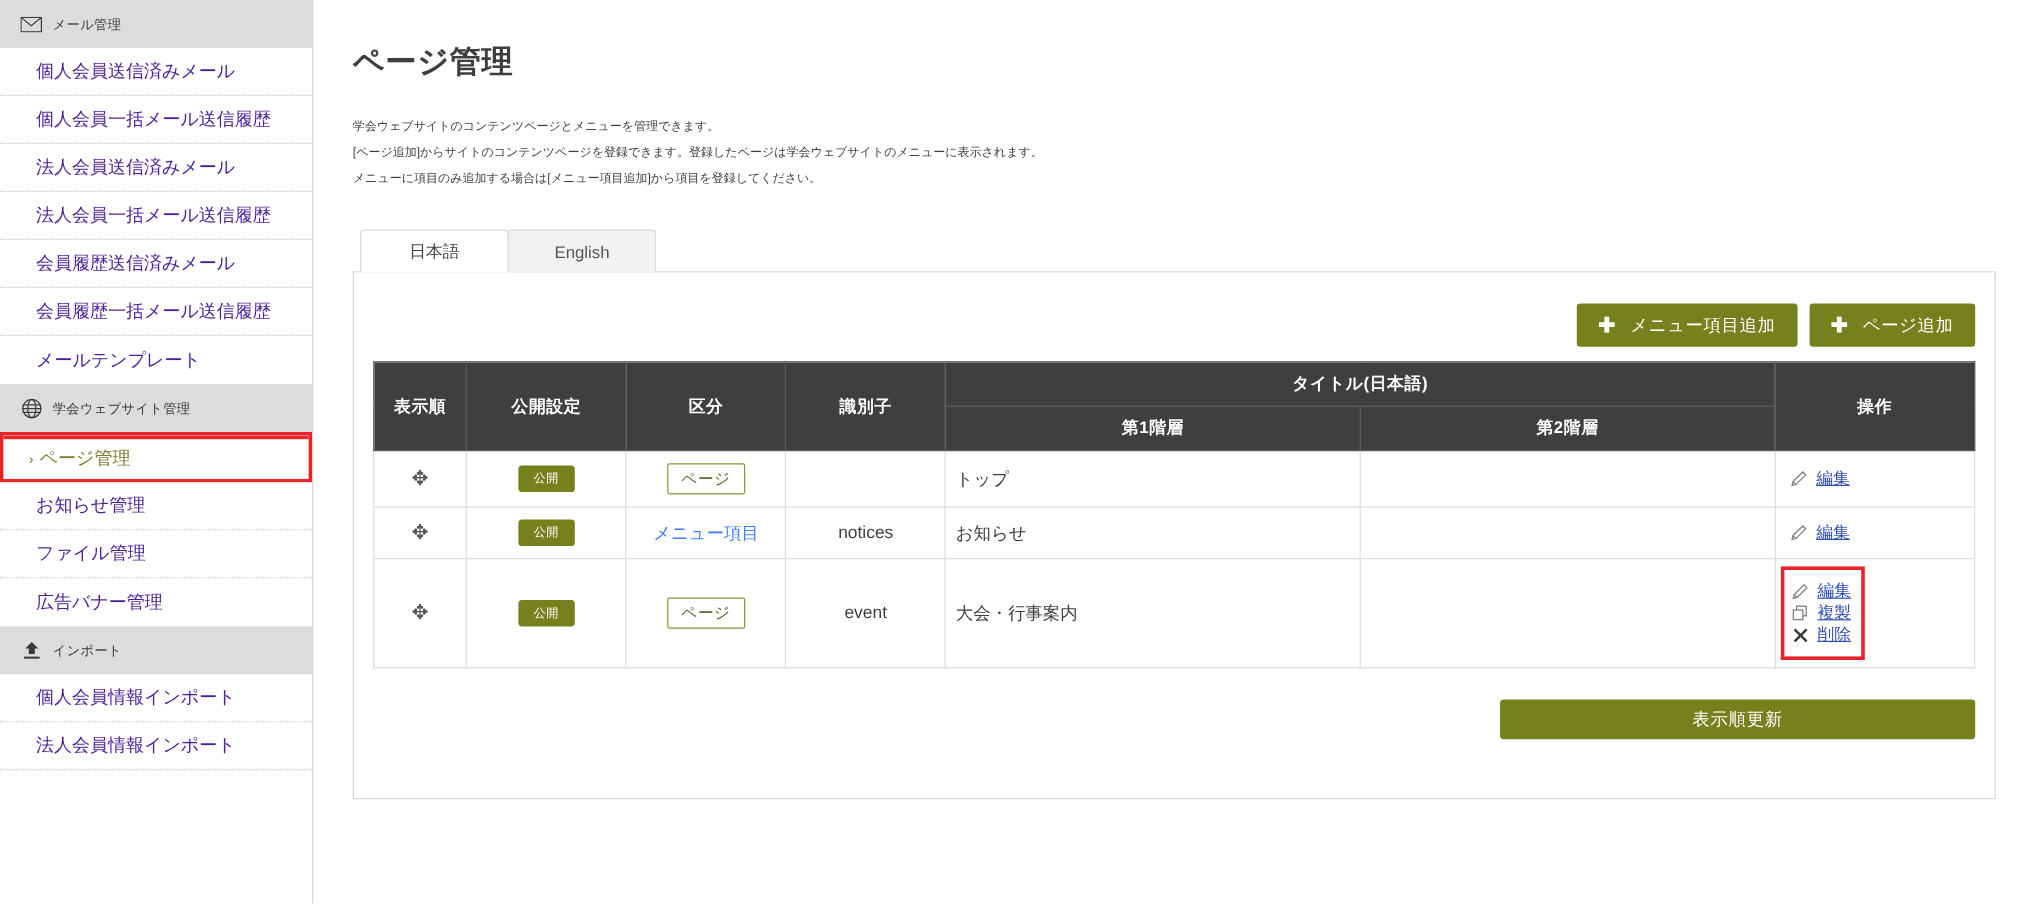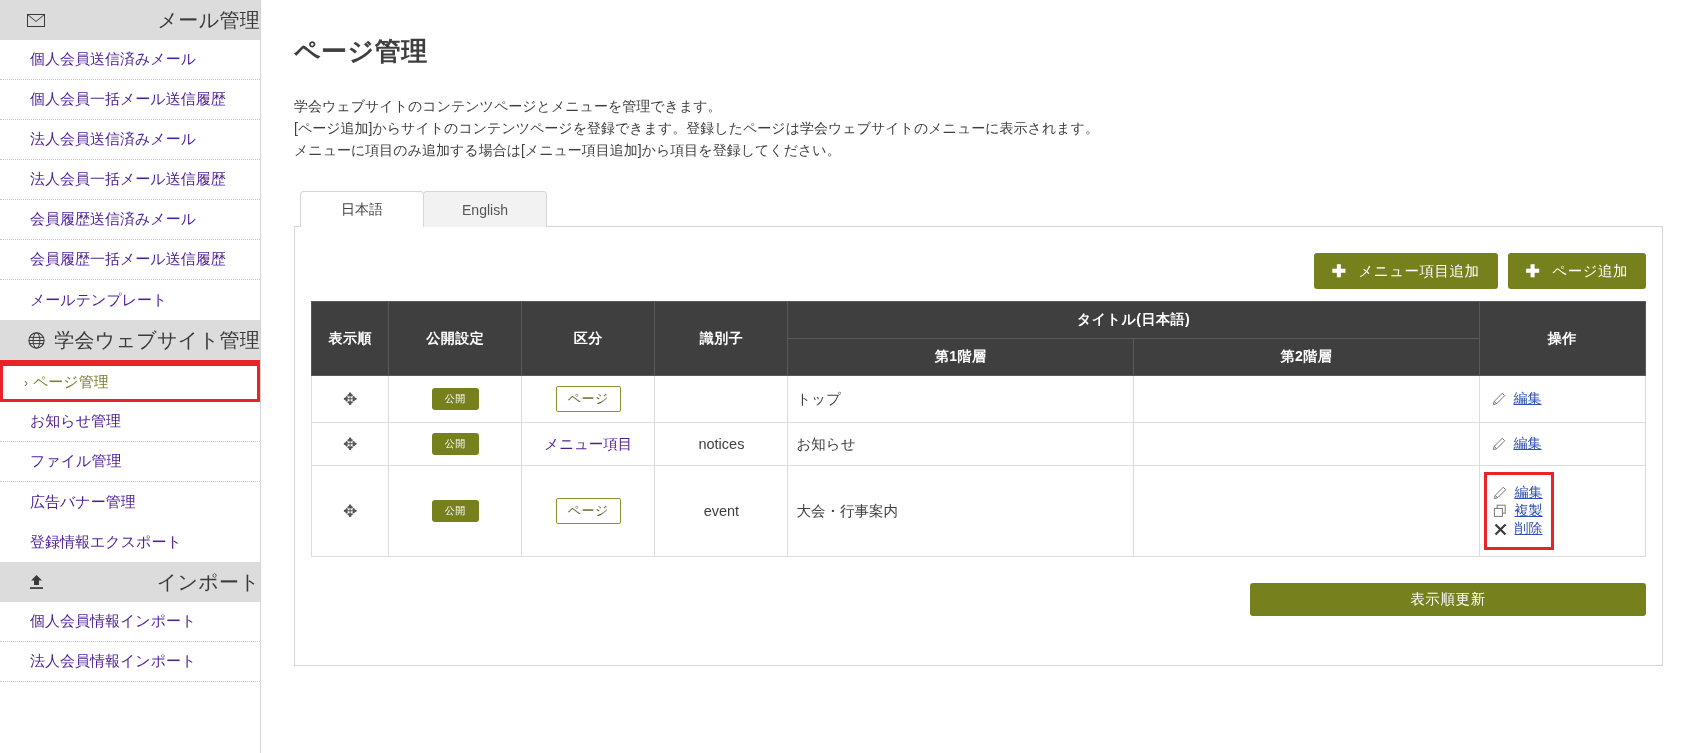--- a/index.html
+++ b/index.html
@@ -21,25 +21,24 @@
     background: #ffffff;
     border-right: 1px solid #d4d4d4;
     overflow: hidden;
     position: relative;
   }
   .nav-group-header {
     background: #dcdcdc;
     height: 40px;
     display: flex;
     align-items: center;
-    padding-left: 26px;
-    font-size: 20px;
+    padding-left: 16px;
+    font-size: 11px;
     color: #3a3a3a;
     letter-spacing: .3px;
-    justify-content: space-between;
   }
   .nav-group-header .gicon {
     width: 20px; height: 20px;
     margin-right: 8px;
     display: inline-flex; align-items: center; justify-content: center;
     color: #3a3a3a;
     flex: 0 0 auto;
   }
   .nav-item {
     height: 40px;
@@ -80,21 +79,21 @@
     overflow: hidden;
     background: #fff;
   }
   h1.page-title {
     font-size: 26px;
     font-weight: bold;
     color: #3e3e3e;
     margin: 12px 0 26px 0;
     letter-spacing: .5px;
   }
-  .desc { font-size: 14px; line-height: 22px; color: #3e3e3e; }
+  .desc { font-size: 10px; line-height: 22px; color: #3e3e3e; }
   .desc div { margin: 0; padding: 0; }
 
   
   .tabs {
     margin-top: 30px;
     display: flex;
     align-items: flex-end;
     position: relative;
     z-index: 2;
     padding-left: 6px;
@@ -191,21 +190,21 @@
   .badge-page {
     display: inline-block;
     background: #ffffff;
     color: #5d5d25;
     border: 1px solid #8b9132;
     font-size: 13px;
     padding: 3px 11px;
     border-radius: 2px;
     letter-spacing: .5px;
   }
-  .plain-kind { color: #4c1d95; font-size: 14.5px; }
+  .plain-kind { color: #3b82f6; font-size: 14.5px; }
 
   .ops { display: flex; flex-direction: column; gap: 9px; padding-left: 4px; }
   .op-link {
     display: flex;
     align-items: center;
     gap: 7px;
     font-size: 14px;
     color: #3e3e3e;
     cursor: pointer;
     white-space: nowrap;
@@ -292,23 +291,20 @@
     <div class="nav-item">
         <span>お知らせ管理</span>
       </div>
     <div class="nav-item">
         <span>ファイル管理</span>
       </div>
     <div class="nav-item last-in-group">
         <span>広告バナー管理</span>
       </div>
 
-    <div class="nav-item last-in-group">
-        <span>登録情報エクスポート</span>
-      </div>
 
     <div class="nav-group-header">
       <span class="gicon">
         <svg width="15" height="16" viewBox="0 0 15 16">
             <polygon points="7.5,1 13,6.5 10,6.5 10,11 5,11 5,6.5 2,6.5" fill="#3a3a3a"></polygon>
             <rect x="1" y="13.2" width="13" height="1.7" fill="#3a3a3a"></rect>
           </svg>
       </span>
       <span>インポート</span>
     </div>

